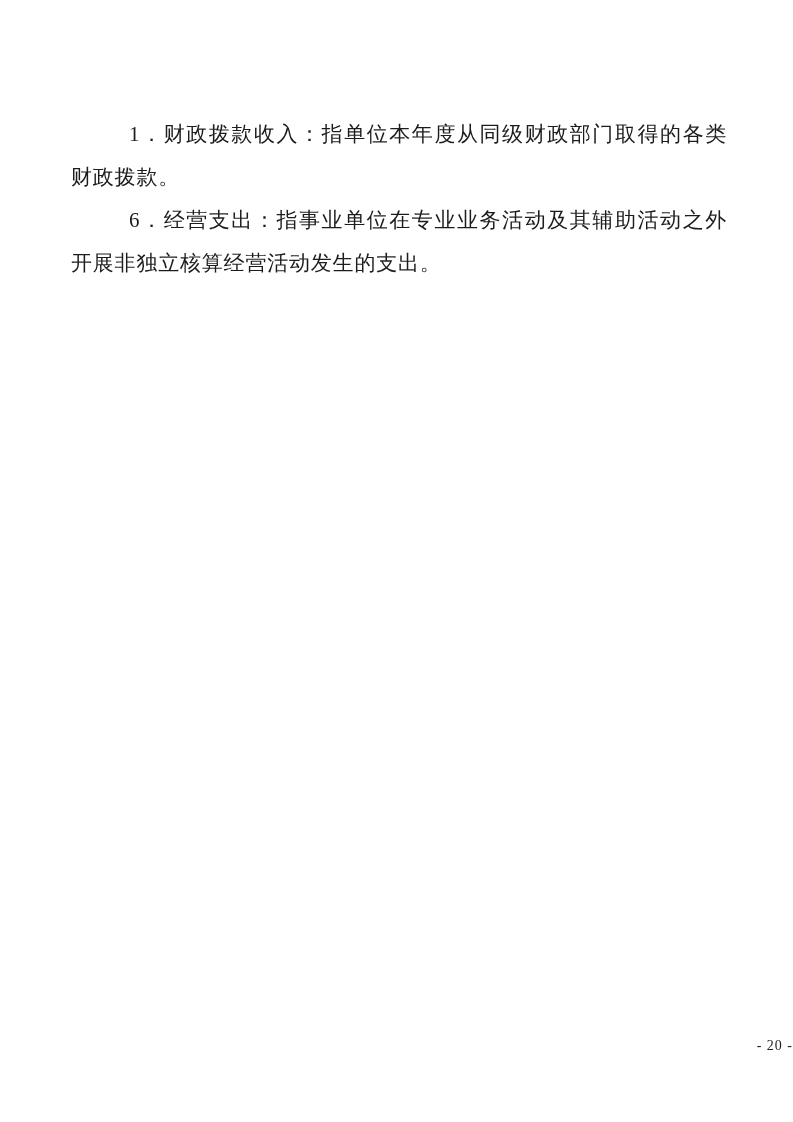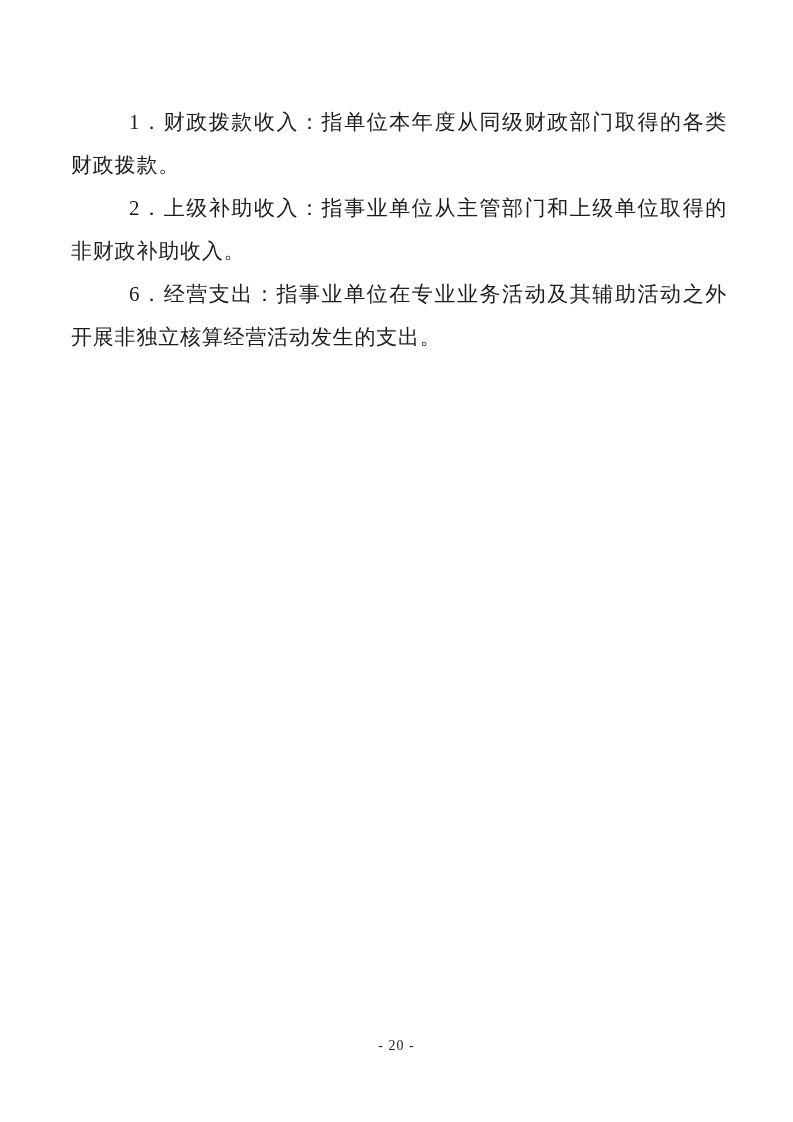--- a/index.html
+++ b/index.html
@@ -12,48 +12,47 @@
     width: 793px;
     height: 1122px;
     background: #ffffff;
     overflow: hidden;
     font-family: "Liberation Serif", "DejaVu Serif", serif;
     color: #1c1c1c;
   }
   .content {
     position: absolute;
     left: 71px;
-    top: 101px;
+    top: 113px;
     width: 656px;
   }
   .para {
     margin: 0;
     font-size: 21px;
     line-height: 43px;
     letter-spacing: 0.8px;
     text-align: justify;
     text-justify: inter-ideograph;
     text-indent: 58px;
     word-break: break-all;
   }
   .footer {
     position: absolute;
     left: 0;
     right: 0;
     top: 1038px;
-    text-align: center;
+    text-align: right;
     font-size: 14px;
     letter-spacing: 1px;
     color: #1c1c1c;
     font-family: "Liberation Serif", "DejaVu Serif", serif;
   }
 </style>
 </head>
 <body>
 
 <div class="page">
   <div class="content">
     <p class="para">1．财政拨款收入：指单位本年度从同级财政部门取得的各类财政拨款。</p>
-    <p class="para">2．上级补助收入：指事业单位从主管部门和上级单位取得的非财政补助收入。</p>
     <p class="para">6．经营支出：指事业单位在专业业务活动及其辅助活动之外开展非独立核算经营活动发生的支出。</p>
   </div>
   <div class="footer">- 20 -</div>
 </div>
 
 </body></html>

